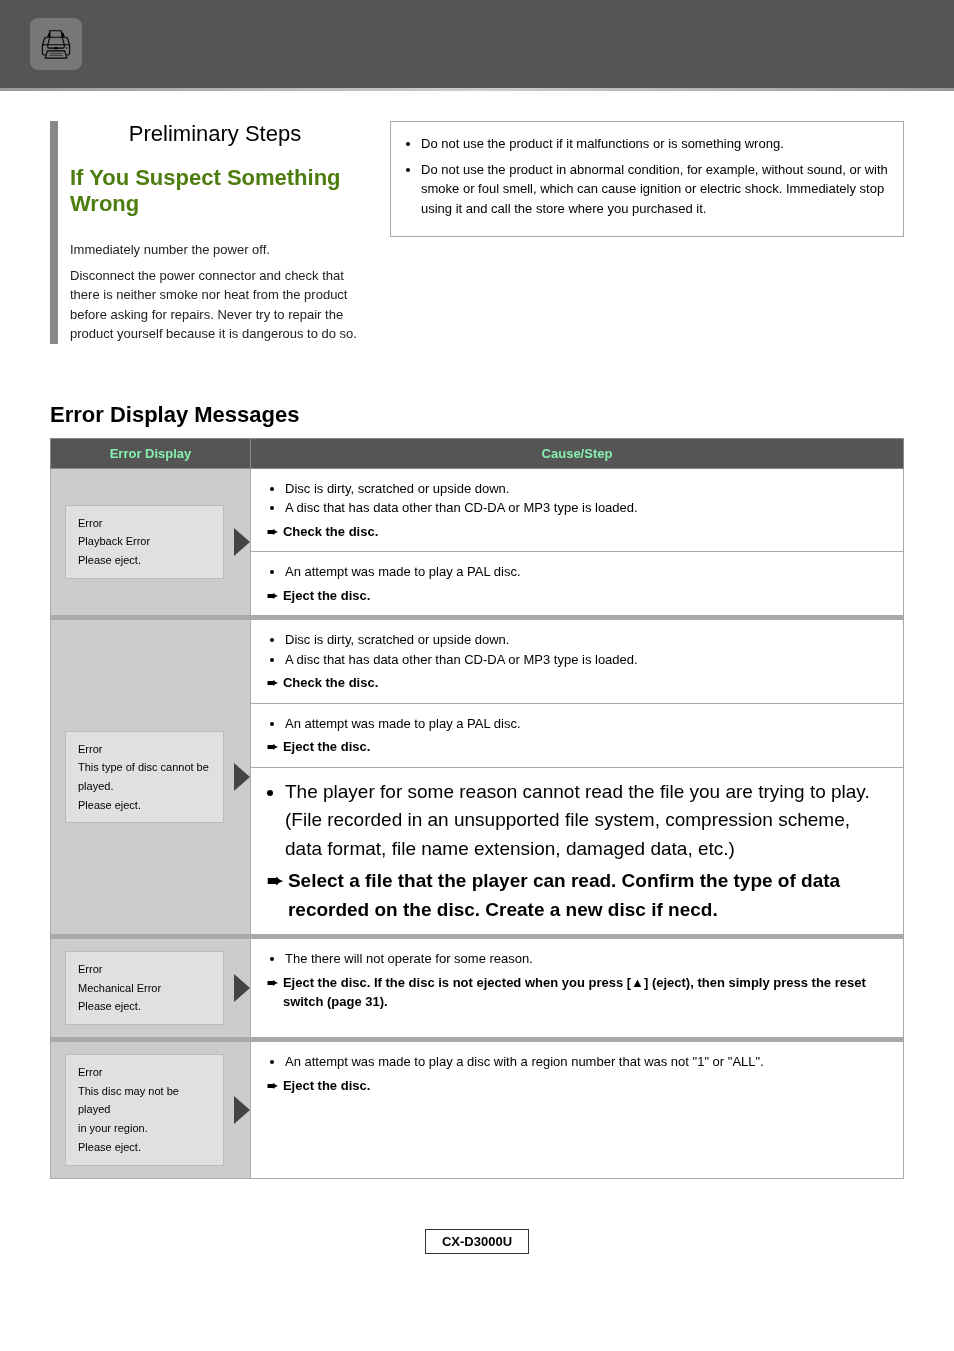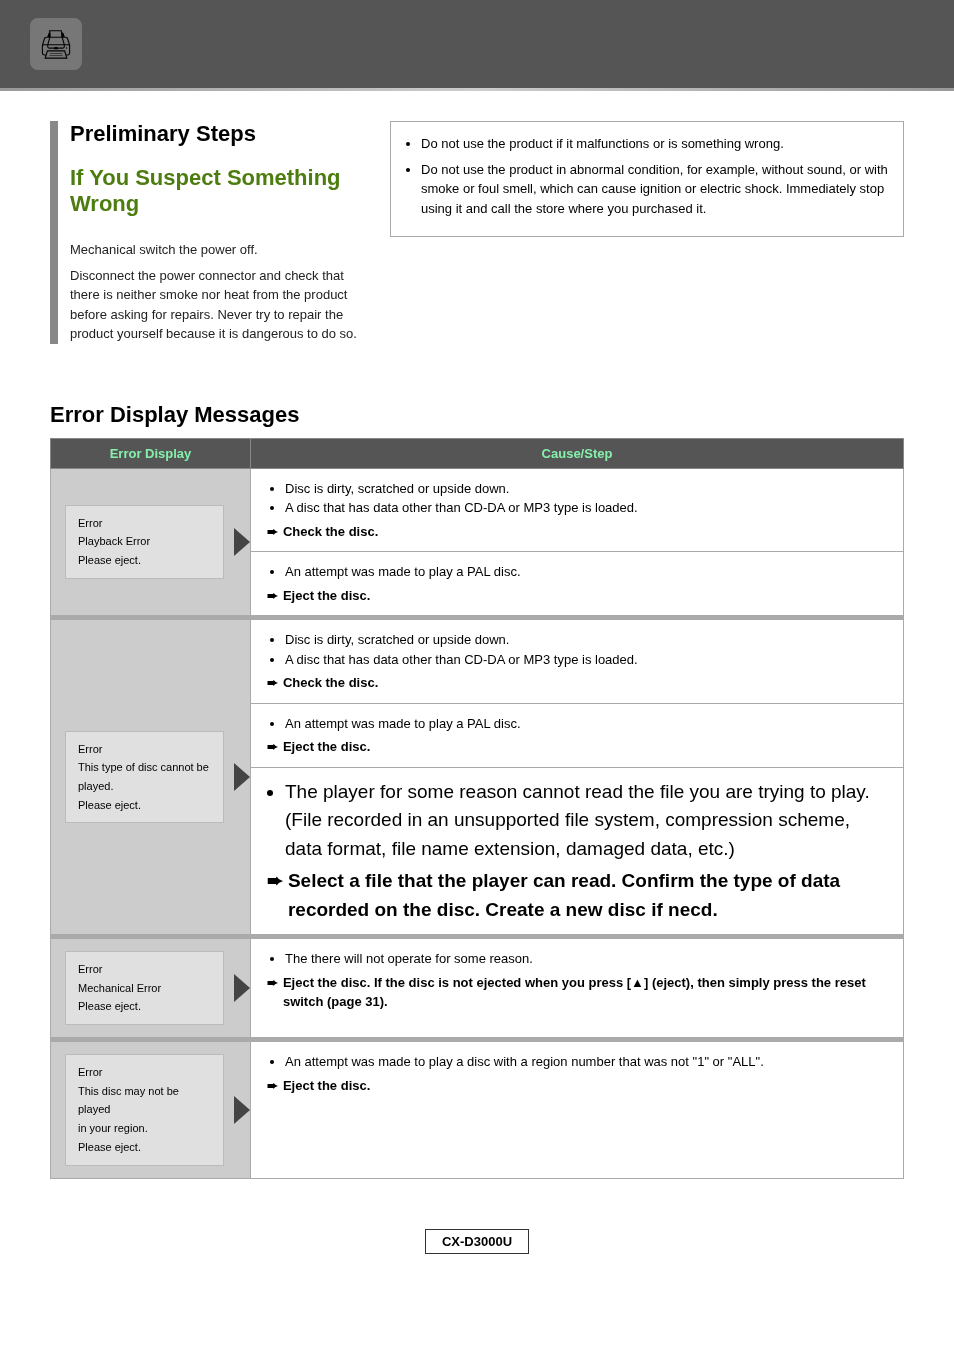--- a/index.html
+++ b/index.html
@@ -64,23 +64,24 @@
     .accent-bar {
       width: 8px;
       background: #888;
       flex-shrink: 0;
       margin-right: 12px;
     }
     .prelim-content { flex: 1; }
 
     h2.section-title {
       font-size: 22px;
-      font-weight: bold;
+      font-weight: normal;
       color: #000;
       margin-bottom: 14px;
+      text-align: center;
     }
     h2.section-title-sm {
       font-size: 22px;
       font-weight: bold;
       color: #4d7c0f;
       margin-bottom: 23px;
     }
     .body-text {
       font-size: 13px;
       line-height: 1.5;
@@ -163,21 +164,21 @@
 
 <div class="main-content">
 
   <div class="left-col">
     <div class="preliminary-section">
       <div class="accent-bar"></div>
       <div class="prelim-content">
         <h2 class="section-title">Preliminary Steps</h2>
 
         <h2 class="section-title-sm" style="margin-top:18px;">If You Suspect Something Wrong</h2>
-        <p class="body-text">Mechanical switch the power off.</p>
+        <p class="body-text">Immediately number the power off.</p>
         <p class="body-text" style="margin-top:6px;">Disconnect the power connector and check that there is neither smoke nor heat from the product before asking for repairs. Never try to repair the product yourself because it is dangerous to do so.</p>
       </div>
     </div>
   </div>
 
   <div class="right-col">
     <div class="caution-box">
       <ul>
         <li>Do not use the product if it malfunctions or is something wrong.</li>
         <li>Do not use the product in abnormal condition, for example, without sound, or with smoke or foul smell, which can cause ignition or electric shock. Immediately stop using it and call the store where you purchased it.</li>

